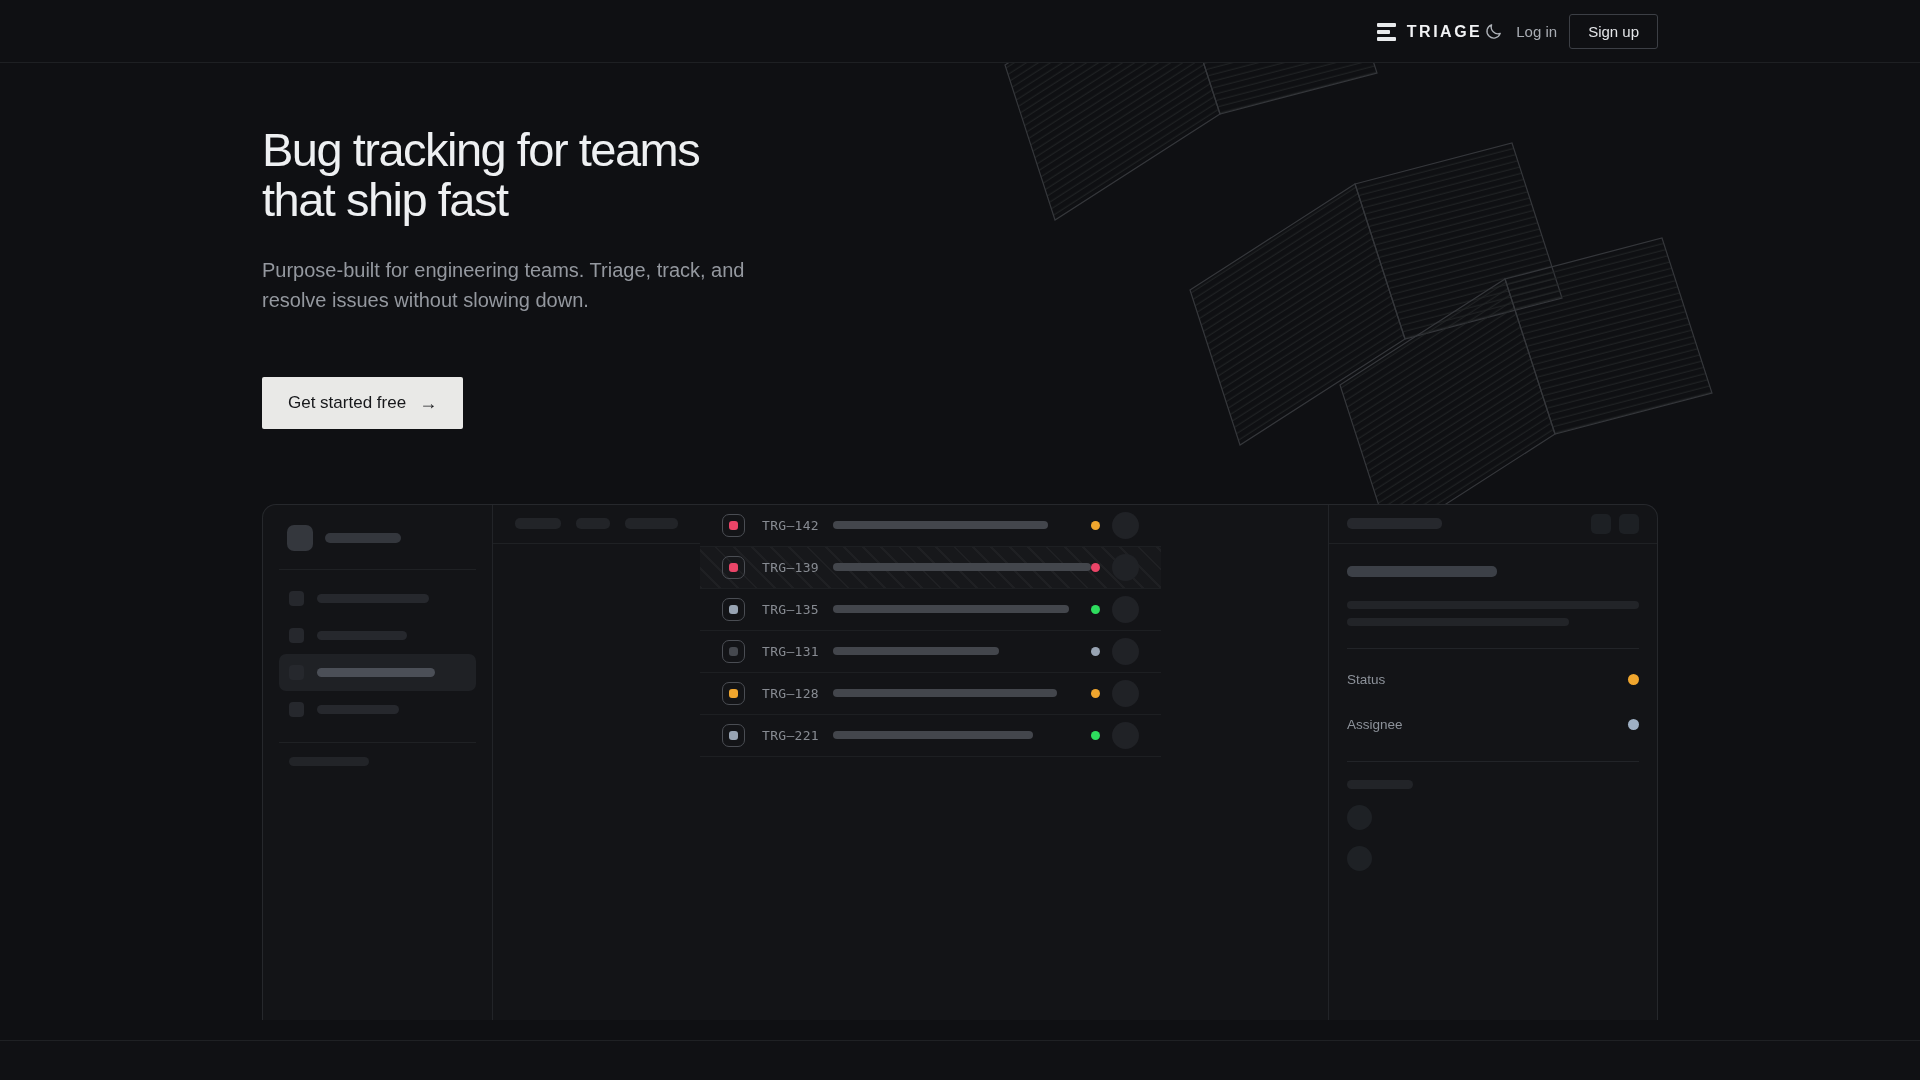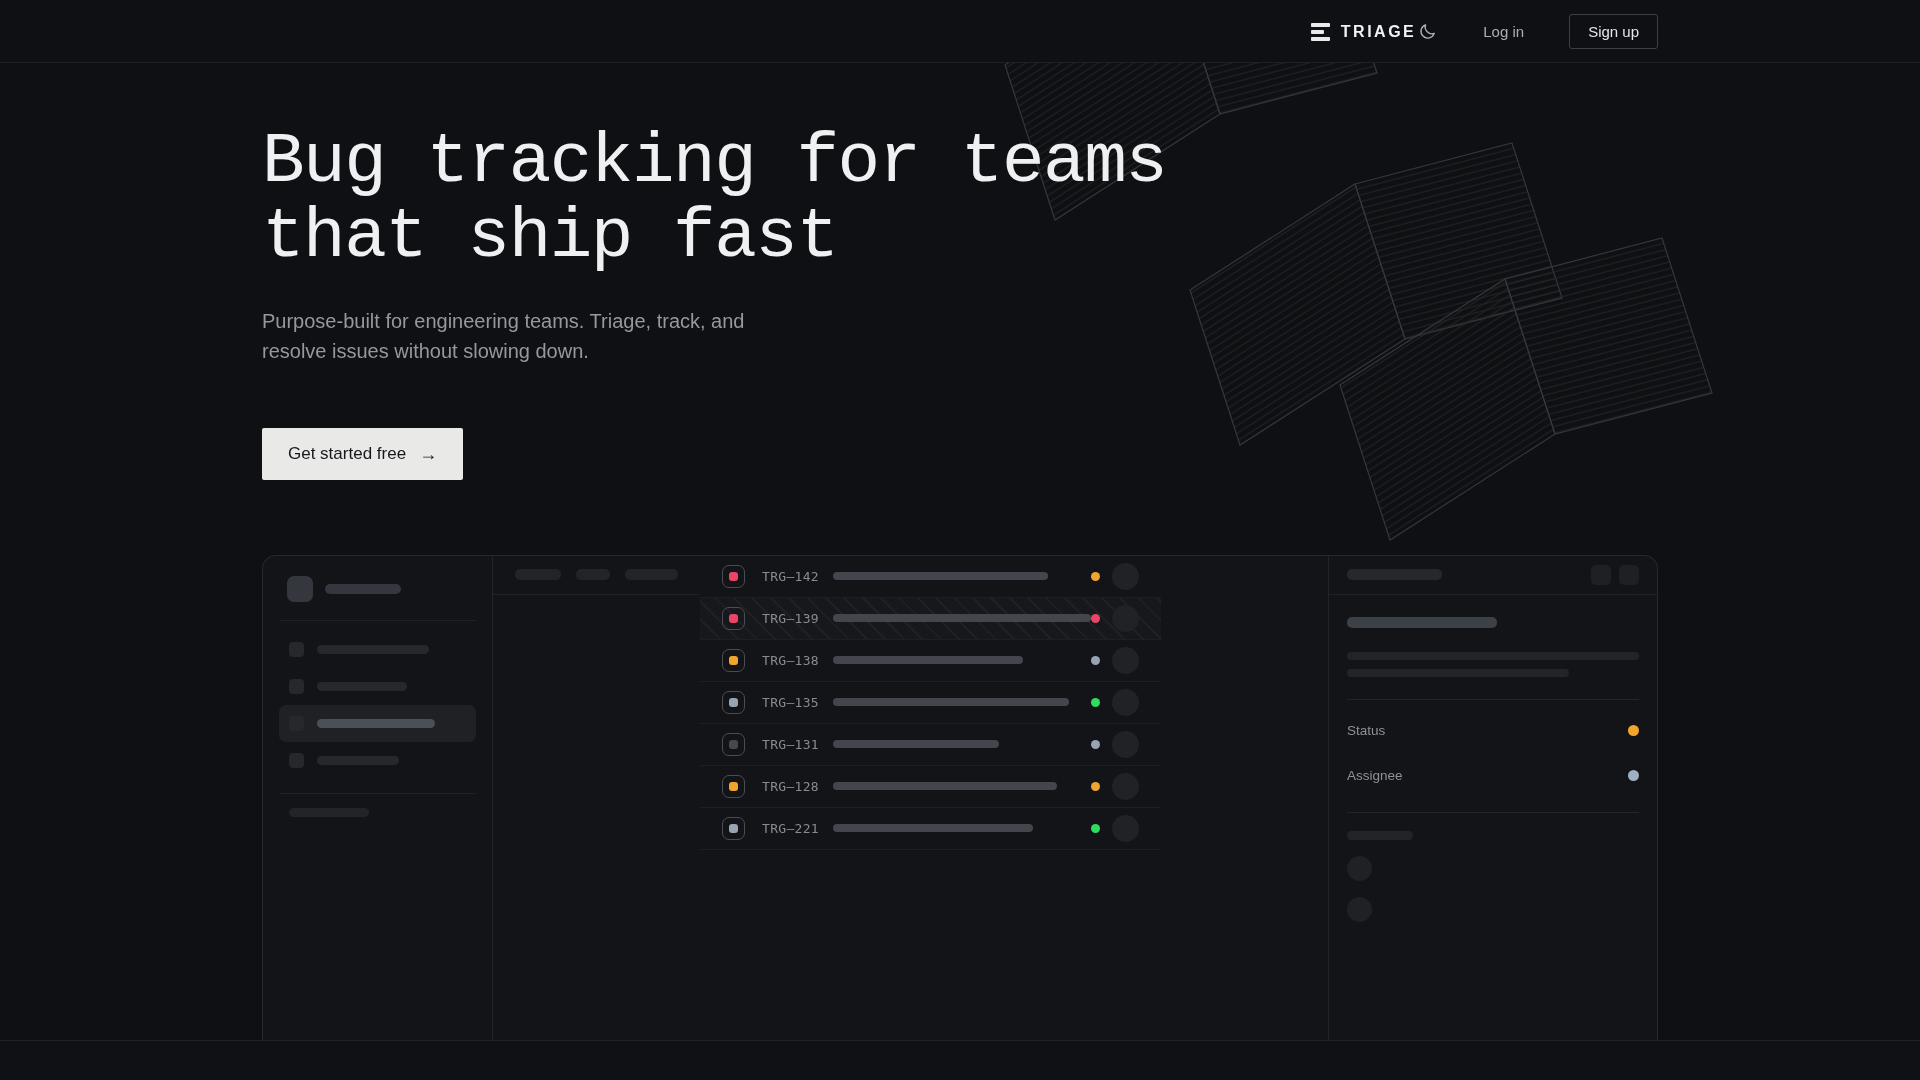--- a/index.html
+++ b/index.html
@@ -20,33 +20,33 @@
   .nav {
     position:absolute; top:0; left:0; right:0; height:63px;
     background:#0f1013; border-bottom:1px solid #1e2023; z-index:10;
   }
   .nav .shell { height:63px; display:flex; align-items:center; justify-content:flex-end; }
   .brand { display:flex; align-items:center; gap:11px; }
   .brand-mark { display:flex; flex-direction:column; gap:3px; width:19px; }
   .brand-mark span { height:4px; background:#e8eaec; border-radius:1px; display:block; }
   .brand-mark span:nth-child(2){ width:13px; }
   .brand-name { font-size:16px; font-weight:bold; letter-spacing:2.5px; color:#f1f2f4; }
-  .nav-right { display:flex; align-items:center; gap:45px; }
+  .nav-right { display:flex; align-items:center; gap:12px; }
   .theme-btn { width:22px; height:22px; display:flex; align-items:center; justify-content:center; cursor:pointer; }
   .login { font-size:15px; color:#a9adb4; cursor:pointer; }
   .signup {
     font-size:15px; color:#e4e6e9; border:1px solid #3c3f45; background:transparent;
     padding:8px 18px; border-radius:3px; cursor:pointer; font-family:inherit;
   }
 
   
   .hero { position:relative; z-index:3; padding-top:63px; }
   h1 {
-    margin-top:62px; font-size:71px; line-height:1.06; font-weight:500;
-    letter-spacing:-1.5px; color:#eef0f2;font-family:Liberation Mono, monospace;
+    margin-top:62px; font-size:47px; line-height:1.06; font-weight:500;
+    letter-spacing:-1.5px; color:#eef0f2;
   }
   .subtitle { margin-top:30px; font-size:20px; line-height:30px; color:#94989f; }
   .cta {
     margin-top:62px; display:inline-flex; align-items:center; gap:13px;
     background:#e9e9e7; color:#17181b; border:none; padding:16px 26px;
     font-size:17px; font-weight:500; font-family:inherit; border-radius:2px; cursor:pointer;
   }
   .cta .arrow { font-size:18px; line-height:1; }
 
   
@@ -230,30 +230,20 @@
               <span class="row-avatar"></span>
             </div>
             <div class="issue-row hatched">
               <span class="type-icon">
                 <i style="background: rgb(234, 69, 104);"></i>
               </span>
               <span class="issue-id">TRG–139</span>
               <span class="issue-bar" style="width: 258px;"></span>
               <span class="row-spacer"></span>
               <span class="status-dot" style="background: rgb(234, 69, 104);"></span>
-              <span class="row-avatar"></span>
-            </div>
-            <div class="issue-row">
-              <span class="type-icon">
-                <i style="background: rgb(240, 166, 46);"></i>
-              </span>
-              <span class="issue-id">TRG–138</span>
-              <span class="issue-bar" style="width: 190px;"></span>
-              <span class="row-spacer"></span>
-              <span class="status-dot" style="background: rgb(152, 164, 179);"></span>
               <span class="row-avatar"></span>
             </div>
             <div class="issue-row">
               <span class="type-icon">
                 <i style="background: rgb(152, 164, 179);"></i>
               </span>
               <span class="issue-id">TRG–135</span>
               <span class="issue-bar" style="width: 236px;"></span>
               <span class="row-spacer"></span>
               <span class="status-dot" style="background: rgb(46, 221, 94);"></span>

